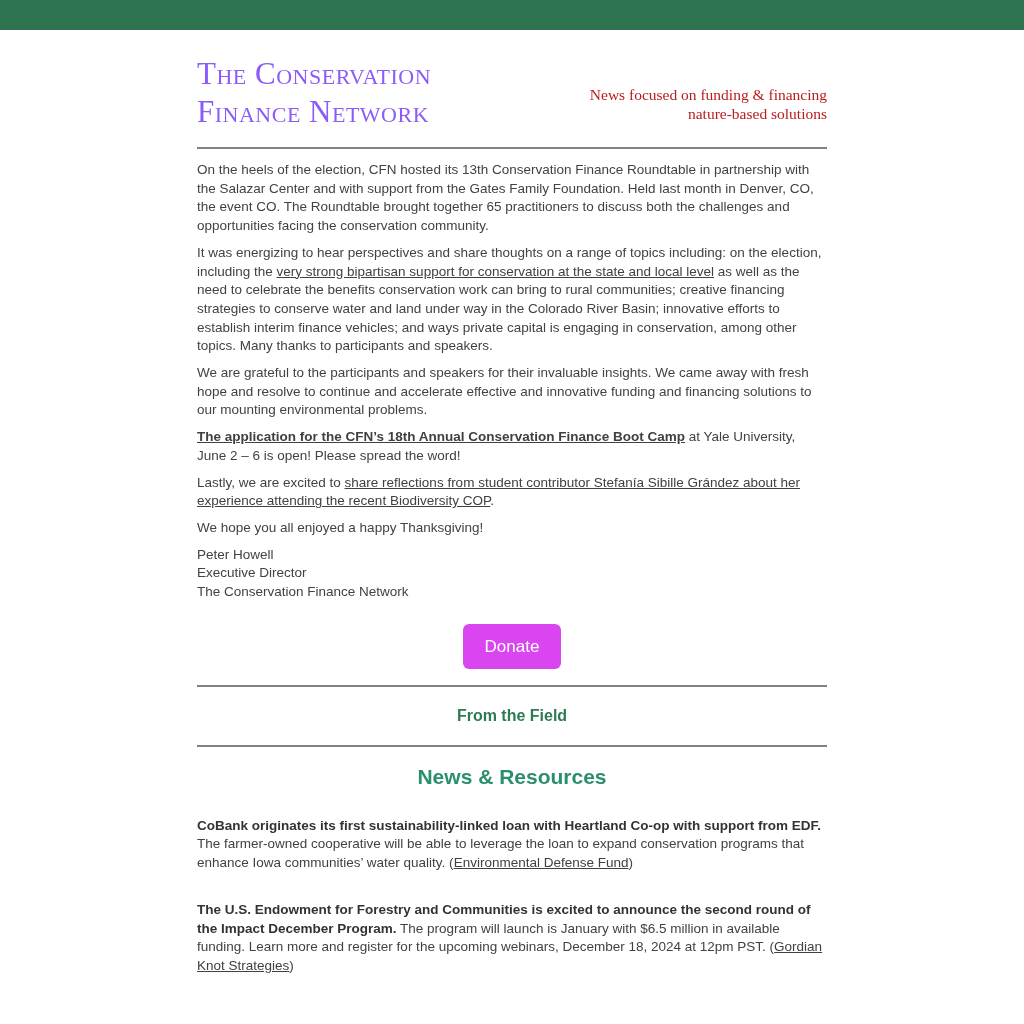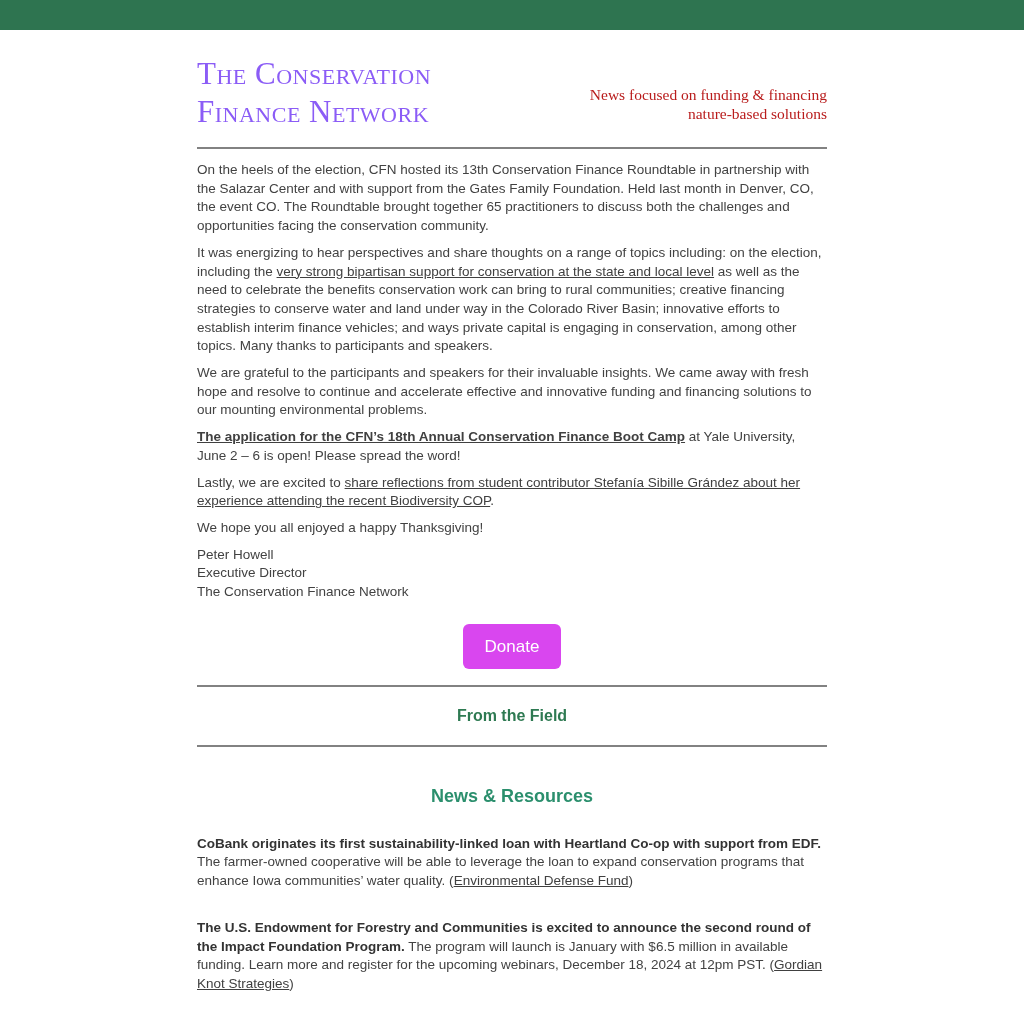--- a/index.html
+++ b/index.html
@@ -73,23 +73,23 @@
   }
   h2.section-title {
     text-align: center;
     font-size: 16px;
     color: #2e7a52;
     margin: 20px 0;
     font-weight: bold;
   }
   h3.sub-title {
     text-align: center;
-    font-size: 18px;
+    font-size: 21px;
     color: #2b8f6d;
-    margin-top: 39px;
+    margin-top: 18px;
     font-weight: bold;
   }
   .news p { margin-top: 28px; }
 </style>
 </head>
 <body>
 
 <div class="topbar"></div>
 
 <div class="content">
@@ -125,17 +125,17 @@
 
   <h2 class="section-title">From the Field</h2>
 
   <hr class="rule">
 
   <h3 class="sub-title">News &amp; Resources</h3>
 
   <div class="news">
     <p><strong>CoBank originates its first sustainability-linked loan with Heartland Co-op with support from EDF.</strong><span> The farmer-owned cooperative will be able to leverage the loan to expand conservation programs that enhance Iowa communities’ water quality. (</span><a href="#">Environmental Defense Fund</a><span>)</span></p>
 
-    <p><strong>The U.S. Endowment for Forestry and Communities is excited to announce the second round of the Impact Foundation Program.</strong><span> The program will launch is January with $6.5 million in available funding. Learn more and register for the upcoming webinars, December 18, 2024 at 12pm PST. (</span><a href="#">Gordian Knot Strategies</a><span>)</span></p>
+    <p><strong>The U.S. Endowment for Forestry and Communities is excited to announce the second round of the Impact December Program.</strong><span> The program will launch is January with $6.5 million in available funding. Learn more and register for the upcoming webinars, December 18, 2024 at 12pm PST. (</span><a href="#">Gordian Knot Strategies</a><span>)</span></p>
 
   </div>
 
 </div>
 
 </body></html>

